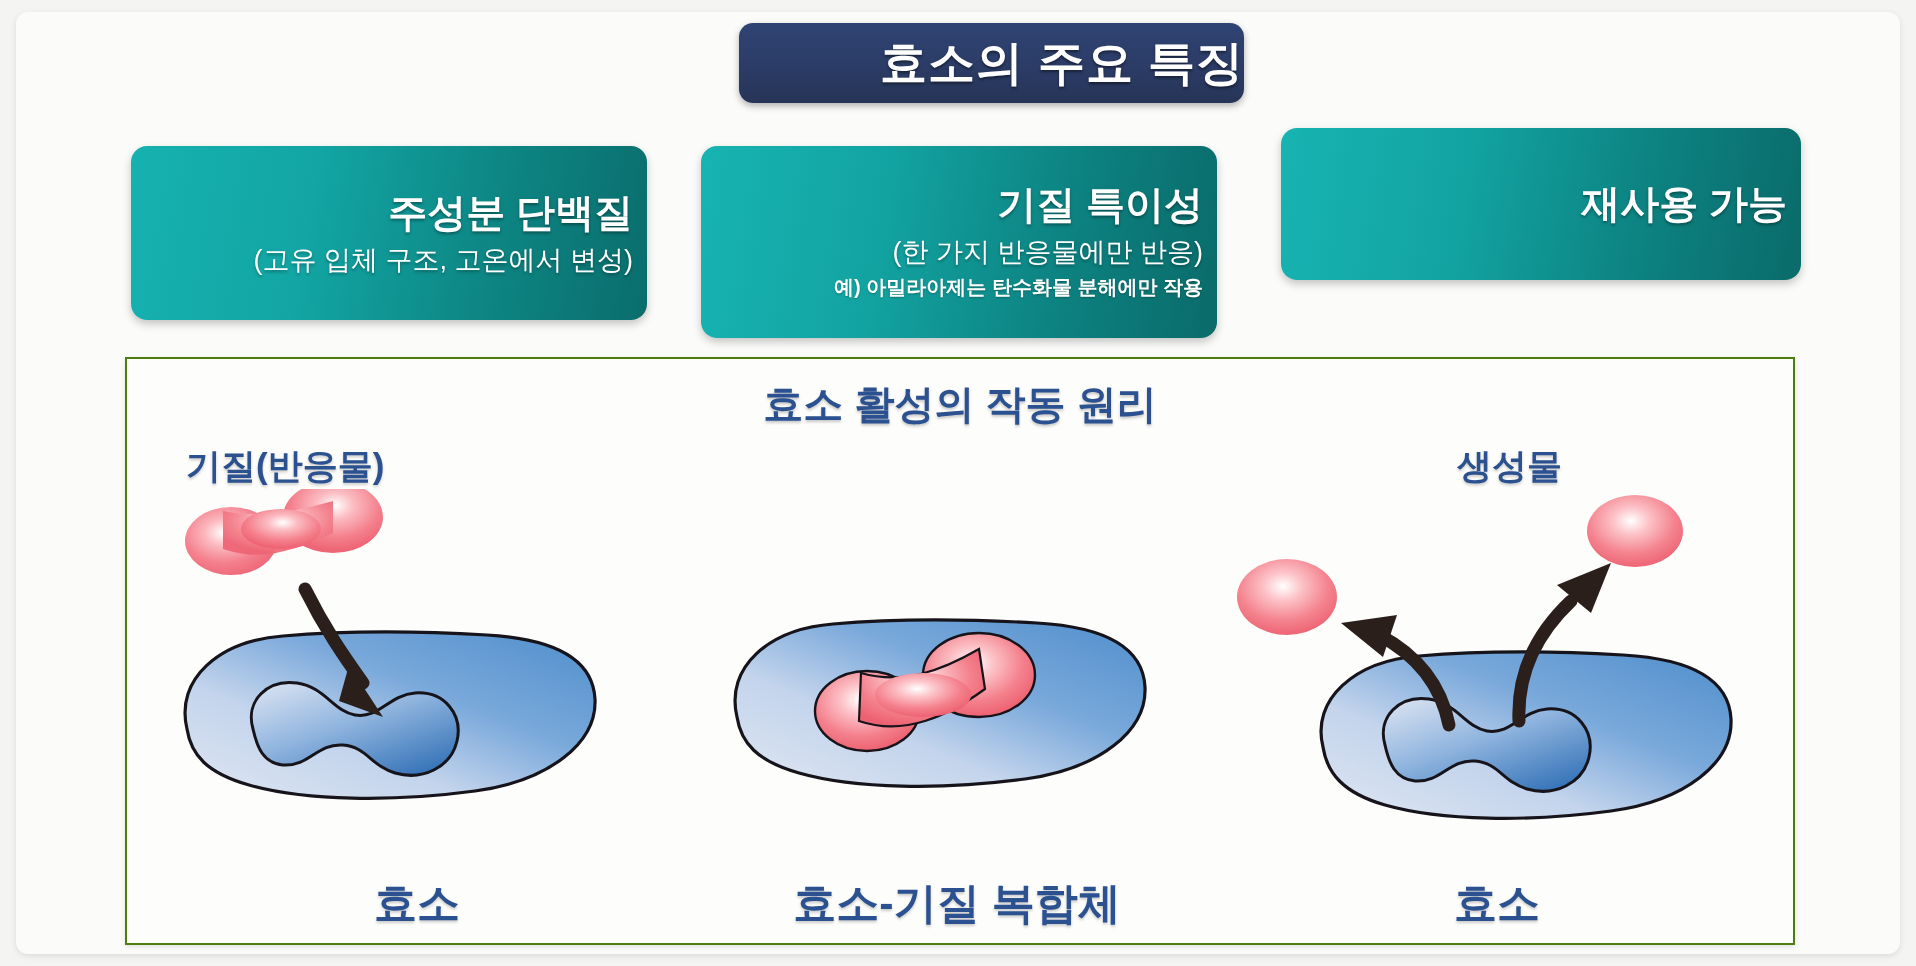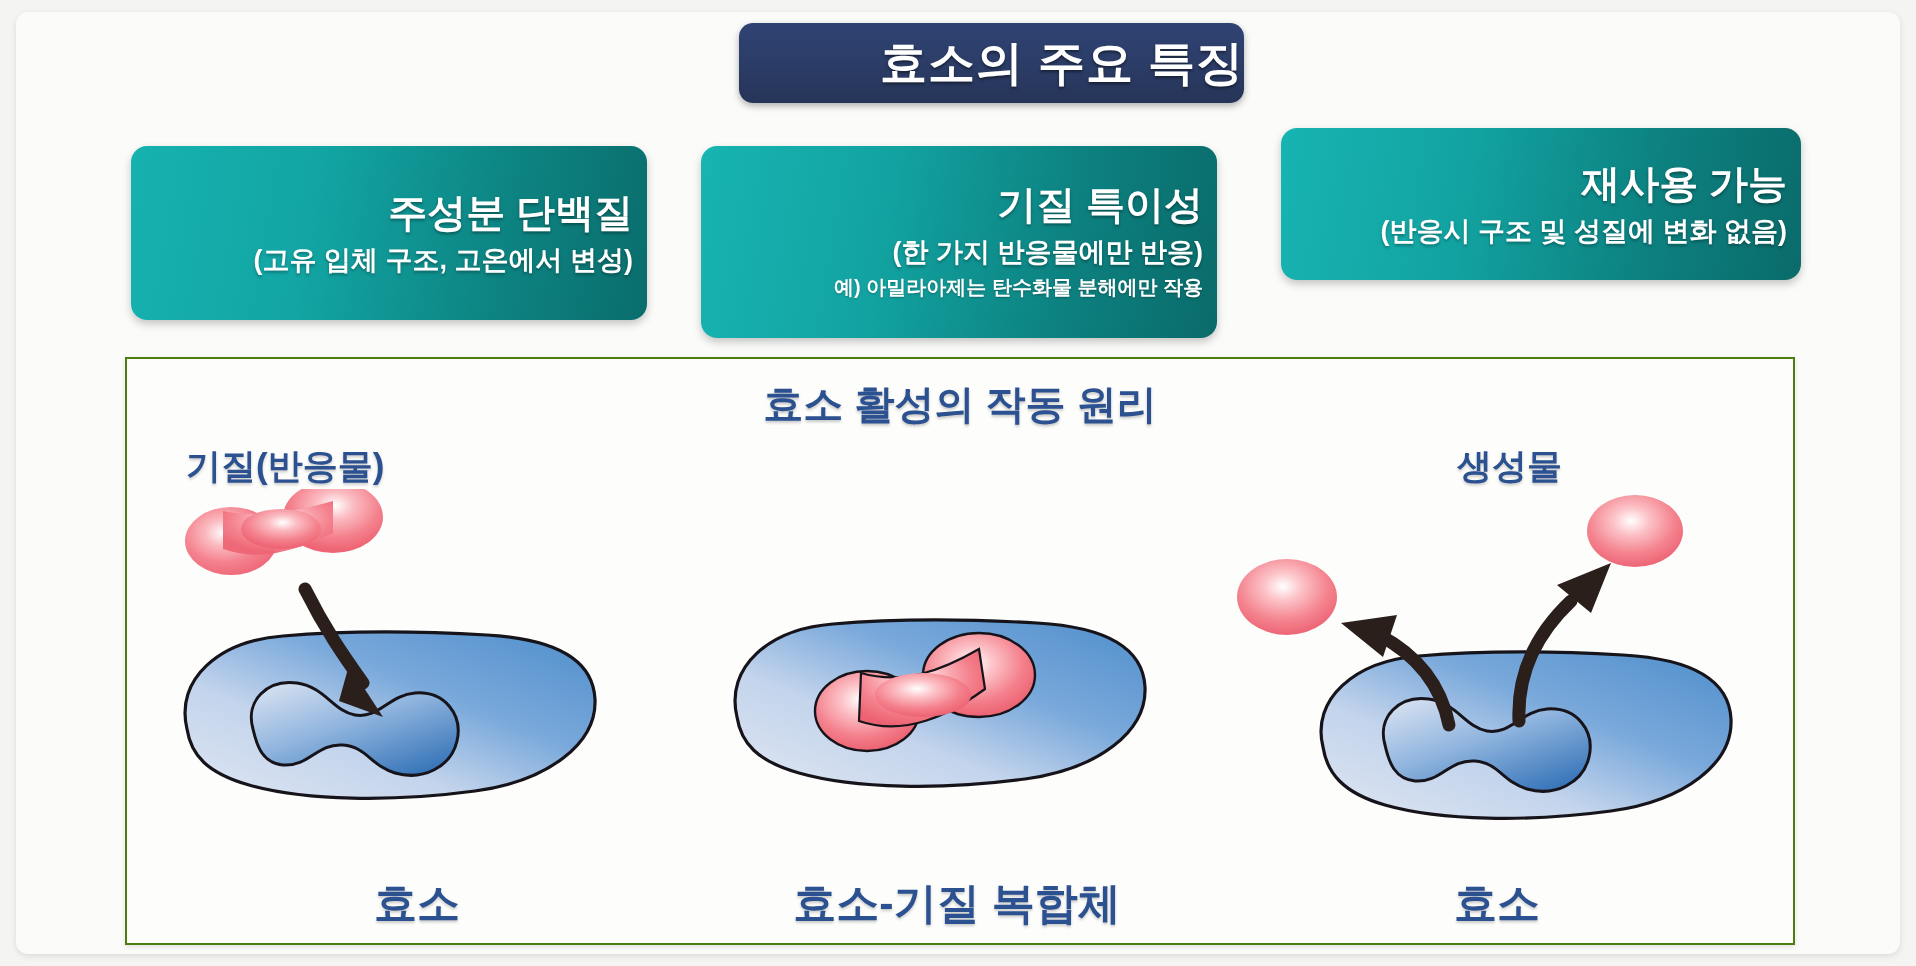--- a/index.html
+++ b/index.html
@@ -88,21 +88,21 @@
     color: #ffffff;
     font-size: 39px;
     font-weight: bold;
     text-shadow: 0 2px 3px rgba(0,0,0,0.35);
     white-space: nowrap;
     line-height: 1.15;
   }
   .feature-sub {
     color: #ffffff;
     font-size: 27px;
-    font-weight: bold;
+    font-weight: normal;
     text-shadow: 0 2px 3px rgba(0,0,0,0.30);
     white-space: nowrap;
     margin-top: 10px;
     line-height: 1.1;
   }
   .feature-note {
     color: #ffffff;
     font-size: 20px;
     font-weight: bold;
     text-shadow: 0 1px 2px rgba(0,0,0,0.28);
@@ -190,21 +190,20 @@
   </div>
 
   <div class="feature c2">
     <span class="feature-title">기질 특이성</span>
     <span class="feature-sub">(한 가지 반응물에만 반응)</span>
     <span class="feature-note">예) 아밀라아제는 탄수화물 분해에만 작용</span>
   </div>
 
   <div class="feature c3">
     <span class="feature-title">재사용 가능</span>
-    <span class="feature-sub">(반응시 구조 및 성질에 변화 없음)</span>
   </div>
 
   <div class="panel">
     <div class="panel-title">효소 활성의 작동 원리</div>
 
     <div class="stage s1">
       <div class="stage-toplabel">기질(반응물)</div>
       <div class="art">
         <svg viewBox="0 0 520 360" xmlns="http://www.w3.org/2000/svg" aria-hidden="true">
           <defs>

